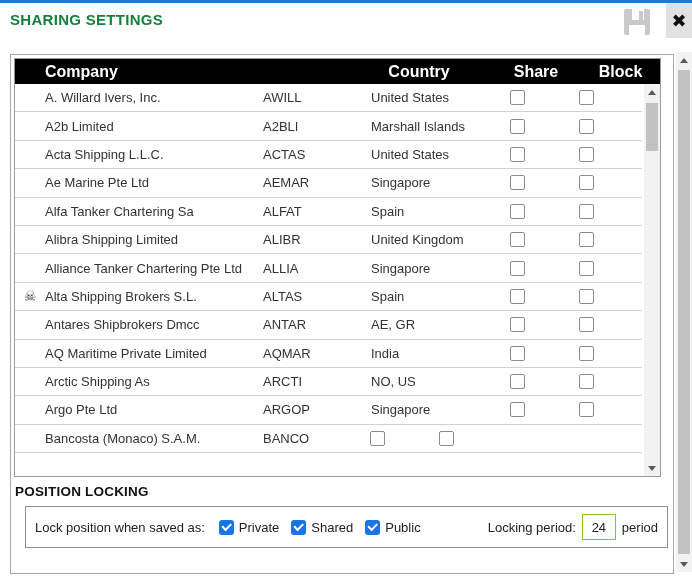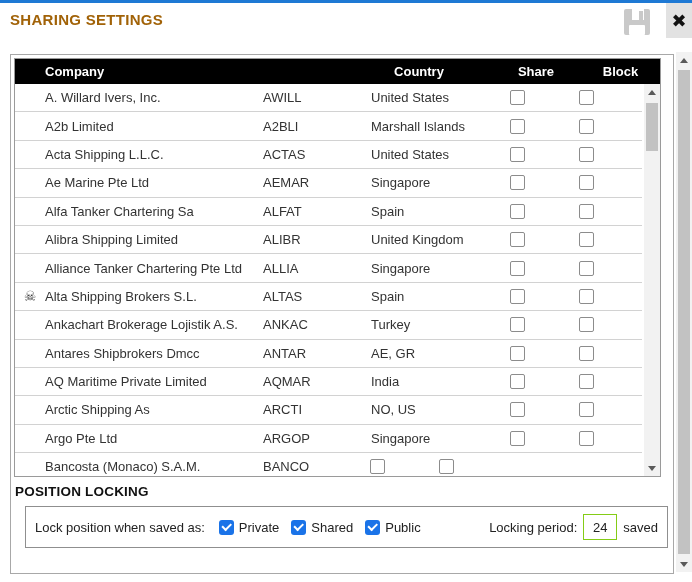--- a/index.html
+++ b/index.html
@@ -1,30 +1,30 @@
 <!DOCTYPE html>
 <html><head>
 <meta charset="utf-8">
 <style>
   html,body{margin:0;padding:0;}
   body{
     width:692px;height:582px;position:relative;background:#fff;overflow:hidden;
     font-family:"Liberation Sans",sans-serif;color:#222;
   }
   .top-accent{position:absolute;left:0;top:0;width:692px;height:3px;background:#1e79d4;}
-  .dlg-title{position:absolute;left:10px;top:11px;font-size:15px;font-weight:bold;color:#a16207;letter-spacing:.3px;}
+  .dlg-title{position:absolute;left:10px;top:11px;font-size:15px;font-weight:bold;color:#15803d;letter-spacing:.3px;}
   .save-btn{position:absolute;left:620px;top:5px;width:34px;height:34px;border:none;background:transparent;padding:2px;cursor:pointer;}
   .close-btn{position:absolute;left:666px;top:3px;width:26px;height:35px;background:#e2e2e2;border:none;
     display:flex;align-items:center;justify-content:center;font-size:18px;font-weight:bold;color:#111;cursor:pointer;
     font-family:"DejaVu Sans",sans-serif;}
   
   .panel{position:absolute;left:10px;top:54px;width:662px;height:518px;border:1px solid #a8a8a8;background:#fff;}
   
   .grid{position:absolute;left:3px;top:3px;width:645px;height:417px;border:1px solid #9a9a9a;background:#fff;overflow:hidden;}
-  .grid-head{display:flex;height:25px;background:#000;color:#fff;font-size:13px;font-weight:bold;align-items:center;}
+  .grid-head{display:flex;height:25px;background:#000;color:#fff;font-size:16px;font-weight:bold;align-items:center;}
   .gh{flex:none;text-align:center;}
   .gh-company{width:230px;text-align:left;padding-left:30px;box-sizing:border-box;}
   .gh-code{width:104px;margin-top:46px;}
   .gh-country{width:140px;}
   .gh-share{width:94px;}
   .gh-block{width:75px;}
   .grid-body{position:relative;height:392px;overflow:hidden;}
   .rows{position:absolute;left:0;top:0;width:627px;}
   .row{display:flex;align-items:center;height:27.4px;border-bottom:1px solid #d2d2d2;font-size:13px;color:#333;}
   .c{flex:none;white-space:nowrap;overflow:hidden;}
@@ -184,32 +184,20 @@
             <span class="c c-country">Spain</span>
             <span class="c c-share">
               <span class="cb"></span>
             </span>
             <span class="c c-block">
               <span class="cb"></span>
             </span>
           </div>
           <div class="row">
             <span class="c c-icon"></span>
-            <span class="c c-company">Ankachart Brokerage Lojistik A.S.</span>
-            <span class="c c-code">ANKAC</span>
-            <span class="c c-country">Turkey</span>
-            <span class="c c-share">
-              <span class="cb"></span>
-            </span>
-            <span class="c c-block">
-              <span class="cb"></span>
-            </span>
-          </div>
-          <div class="row">
-            <span class="c c-icon"></span>
             <span class="c c-company">Antares Shipbrokers Dmcc</span>
             <span class="c c-code">ANTAR</span>
             <span class="c c-country">AE, GR</span>
             <span class="c c-share">
               <span class="cb"></span>
             </span>
             <span class="c c-block">
               <span class="cb"></span>
             </span>
           </div>
@@ -287,21 +275,21 @@
           <span class="label">Shared</span>
         </span>
         <span class="opt">
           <span class="cb-blue"></span>
           <span class="label">Public</span>
         </span>
       </span>
     <span class="period">
       <span>Locking period:</span>
       <input class="period-input" value="24" style="">
-      <span>saved</span>
+      <span>period</span>
     </span>
   </div>
 
 </div>
 
 <div class="vscroll outer-scroll">
   <div class="sb-arrow" style="top:0;">
       <span class="tri-up"></span>
     </div>
   <div class="sb-thumb outer-thumb"></div>

